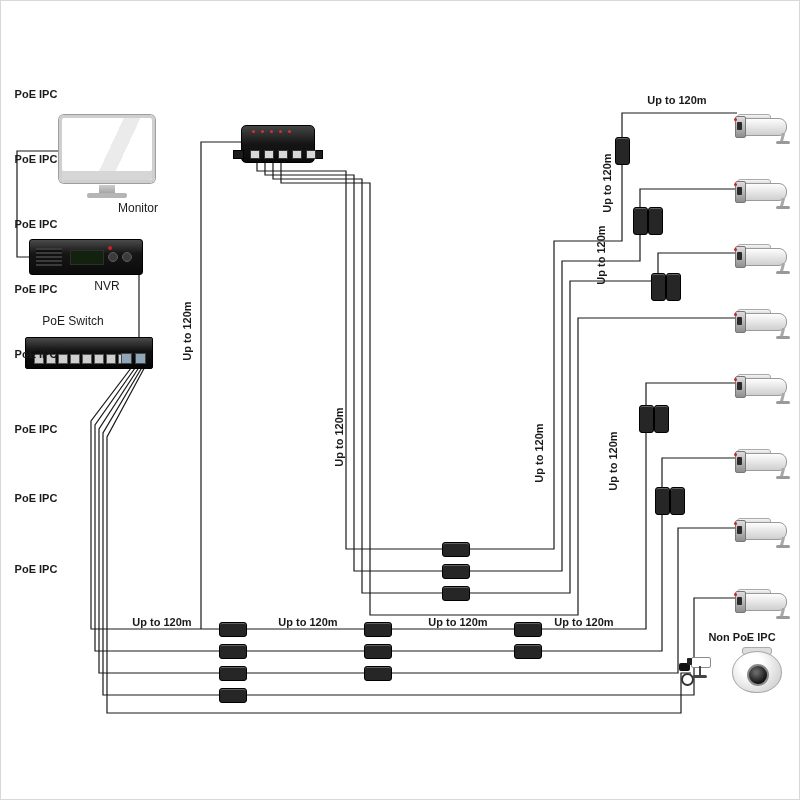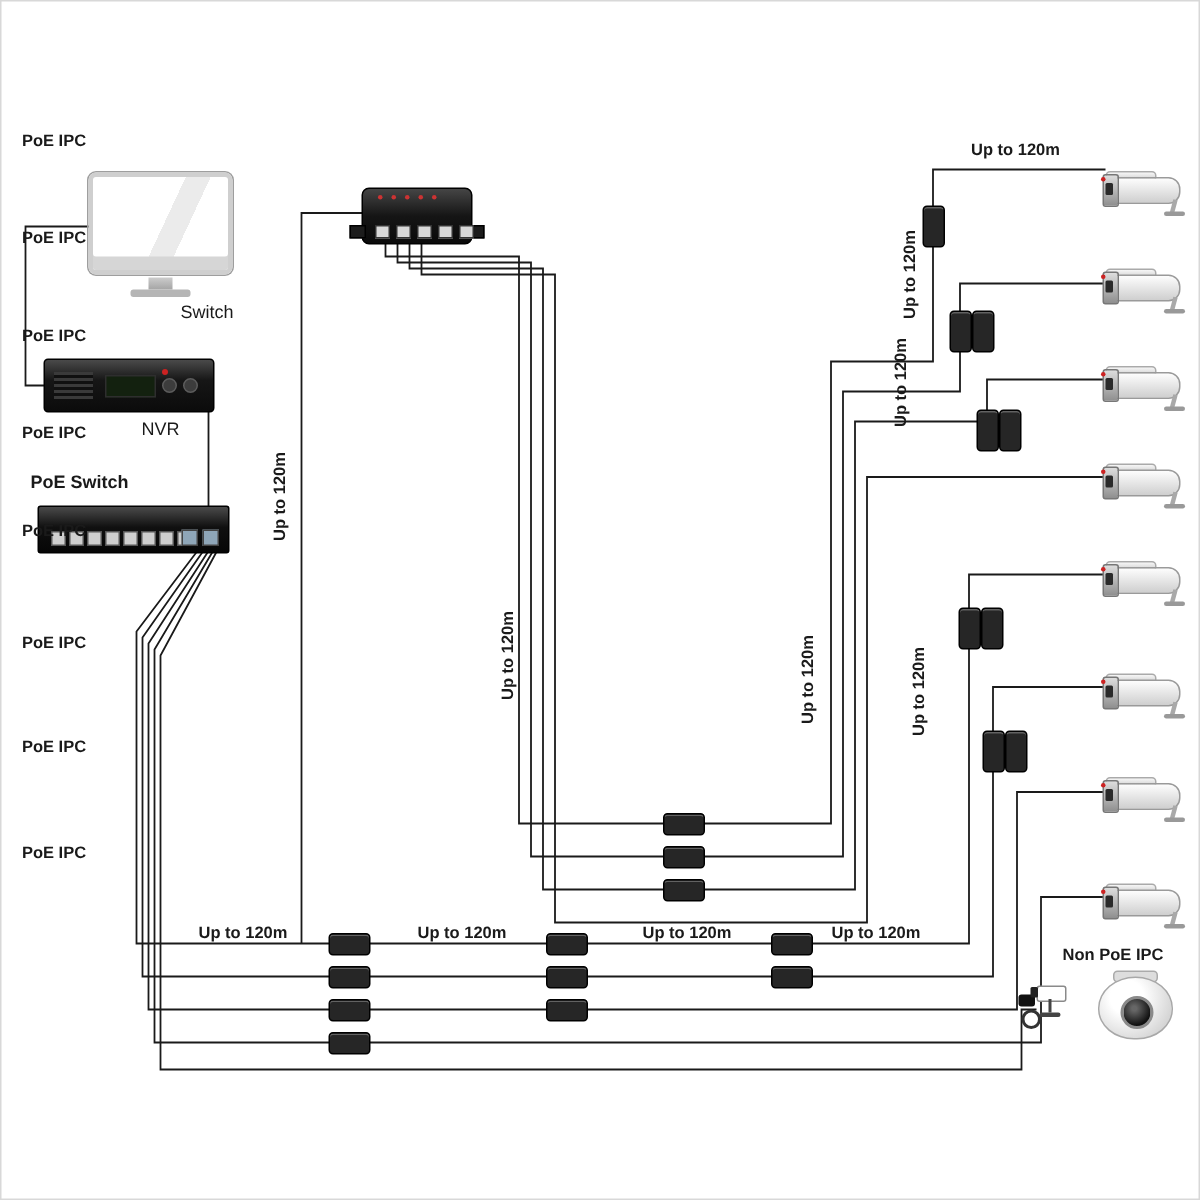--- a/index.html
+++ b/index.html
@@ -94,32 +94,32 @@
       <polyline points="272,156 272,178 361,178 361,592 569,592 569,280 657,280 657,252 736,252"></polyline>
       <polyline points="280,156 280,182 369,182 369,614 577,614 577,317 736,317"></polyline>
     </g>
   </svg>
 
   <div class="monitor" style="left:58px;top:114px;">
     <div class="m-screen"></div>
     <div class="m-neck"></div>
     <div class="m-base"></div>
   </div>
-  <div class="dlbl" style="left:104px;top:200px;width:66px;">Switch</div>
+  <div class="dlbl" style="left:104px;top:200px;width:66px;">Monitor</div>
 
   <div class="nvr">
     <div class="nvr-vents"></div>
     <div class="nvr-disp"></div>
     <div class="nvr-btn" style="right:10px;top:12px;"></div>
     <div class="nvr-btn" style="right:24px;top:12px;"></div>
     <div class="nvr-led" style="left:78px;top:6px;"></div>
   </div>
   <div class="dlbl" style="left:81px;top:278px;width:50px;">NVR</div>
 
-  <div class="dlbl" style="left:12px;top:313px;width:80px;font-weight:bold;">PoE Switch</div>
+  <div class="dlbl" style="left:32px;top:313px;width:80px;">PoE Switch</div>
   <div class="switch">
     <div class="sw-ports">
         <i></i>
         <i></i>
         <i></i>
         <i></i>
         <i></i>
         <i></i>
         <i></i>
         <i></i>

